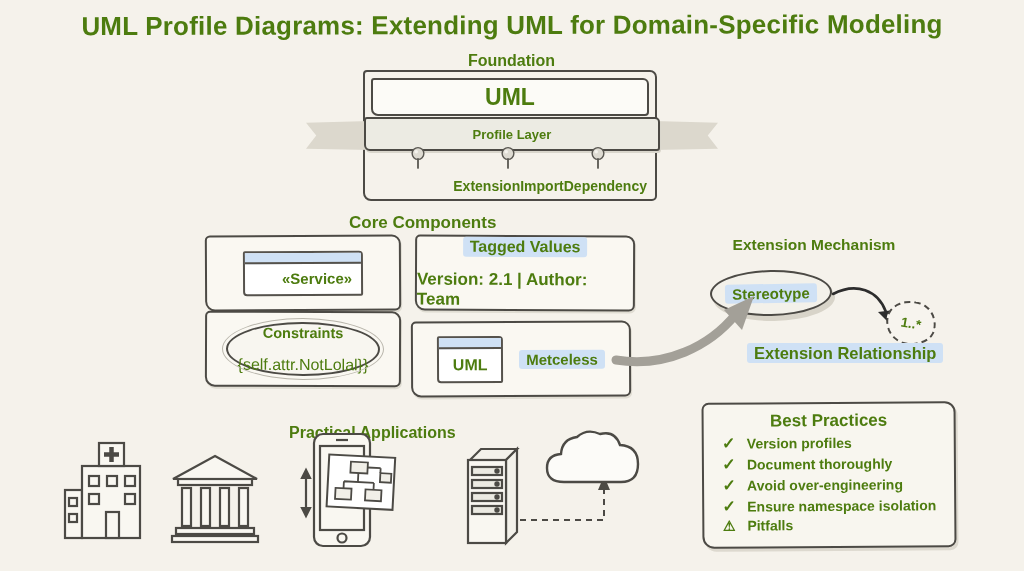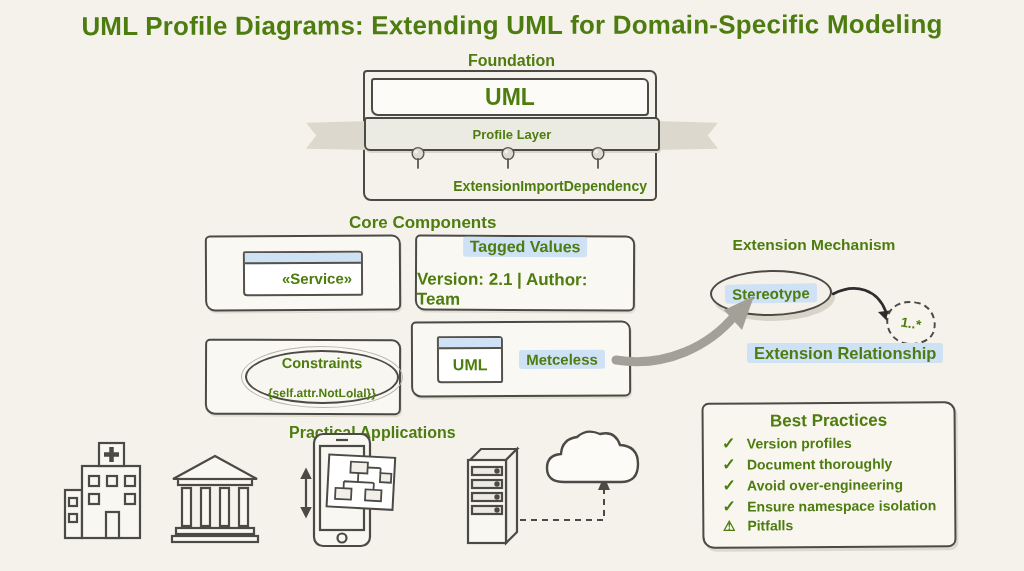--- a/index.html
+++ b/index.html
@@ -31,39 +31,39 @@
   .tl { left:0;  clip-path:polygon(0 6%,100% 0,100% 100%,0 96%,16% 50%); }
   .tr { right:0; clip-path:polygon(0 0,100% 6%,84% 50%,100% 96%,0 100%); }
 
   
   .panel { position:absolute; border:2px solid #4c4a45; background:#faf8f2;
            border-radius:5px 9px 6px 10px; box-shadow:1px 2px 0 #e0ddd3;
            display:flex; align-items:center; justify-content:center; }
   .p1 { left:205px; top:235px; width:196px; height:76px; transform:rotate(-.3deg); }
   .p2 { left:415px; top:235px; width:220px; height:76px; transform:rotate(.25deg);
         flex-direction:column; gap:13px; }
-  .p3 { left:205px; top:339px; width:196px; height:76px; transform:rotate(.2deg);justify-content:flex-end; }
+  .p3 { left:205px; top:311px; width:196px; height:76px; transform:rotate(.2deg); }
   .p4 { left:411px; top:321px; width:220px; height:76px; transform:rotate(-.25deg); gap:16px; }
 
   .cls { border:2px solid #55524c; background:#ffffff; border-radius:2px 4px 2px 4px; }
   .cls .strip { height:11px; background:#cfe1f5; border-bottom:2px solid #55524c; }
   .cls .cbody { display:flex; align-items:center; justify-content:center; font-weight:700; }
   .service-cls { width:120px; }
   .service-cls .cbody { height:30px; font-size:15px;margin-left:28px; }
   .meta-cls { width:66px; }
   .meta-cls .cbody { height:32px; font-size:16px; }
 
   .hl { background:#cfe1f5; padding:1px 7px; border-radius:3px; white-space:nowrap; }
 
   .ell { border:2px solid #4c4a45; border-radius:50%; background:#f8f6f0; outline:1px solid #b8b5ab;
          outline-offset:3px; display:flex; flex-direction:column; align-items:center;
          justify-content:center; }
   .constraints-ell { width:154px; height:54px; }
   .constraints-ell .t1 { font-weight:700; font-size:14.5px; }
-  .constraints-ell .t2 { font-weight:700; font-size:12px; margin-top:15px; }
+  .constraints-ell .t2 { font-weight:400; font-size:16px; margin-top:15px; }
 
   .ster { position:absolute; left:710px; top:270px; width:122px; height:46px; border:2px solid #4c4a45;
           border-radius:50%; background:#f3f1ea; box-shadow:3px 5px 0 #d8d4c9; display:flex;
           align-items:center; justify-content:center; font-weight:700; font-size:15px;
           transform:rotate(-1deg); }
   .mult { position:absolute; left:886px; top:301px; width:50px; height:44px; border:2.5px dashed #4c4a45;
           border-radius:52% 46% 55% 48% / 48% 55% 46% 54%; display:flex; align-items:center;
           justify-content:center; font-weight:700; font-size:13.5px; transform:rotate(10deg);
           background:#f7f4ee; }
   .ext-rel { position:absolute; left:703px; top:344px; font-weight:700; font-size:16.5px;margin-left:44px; }

